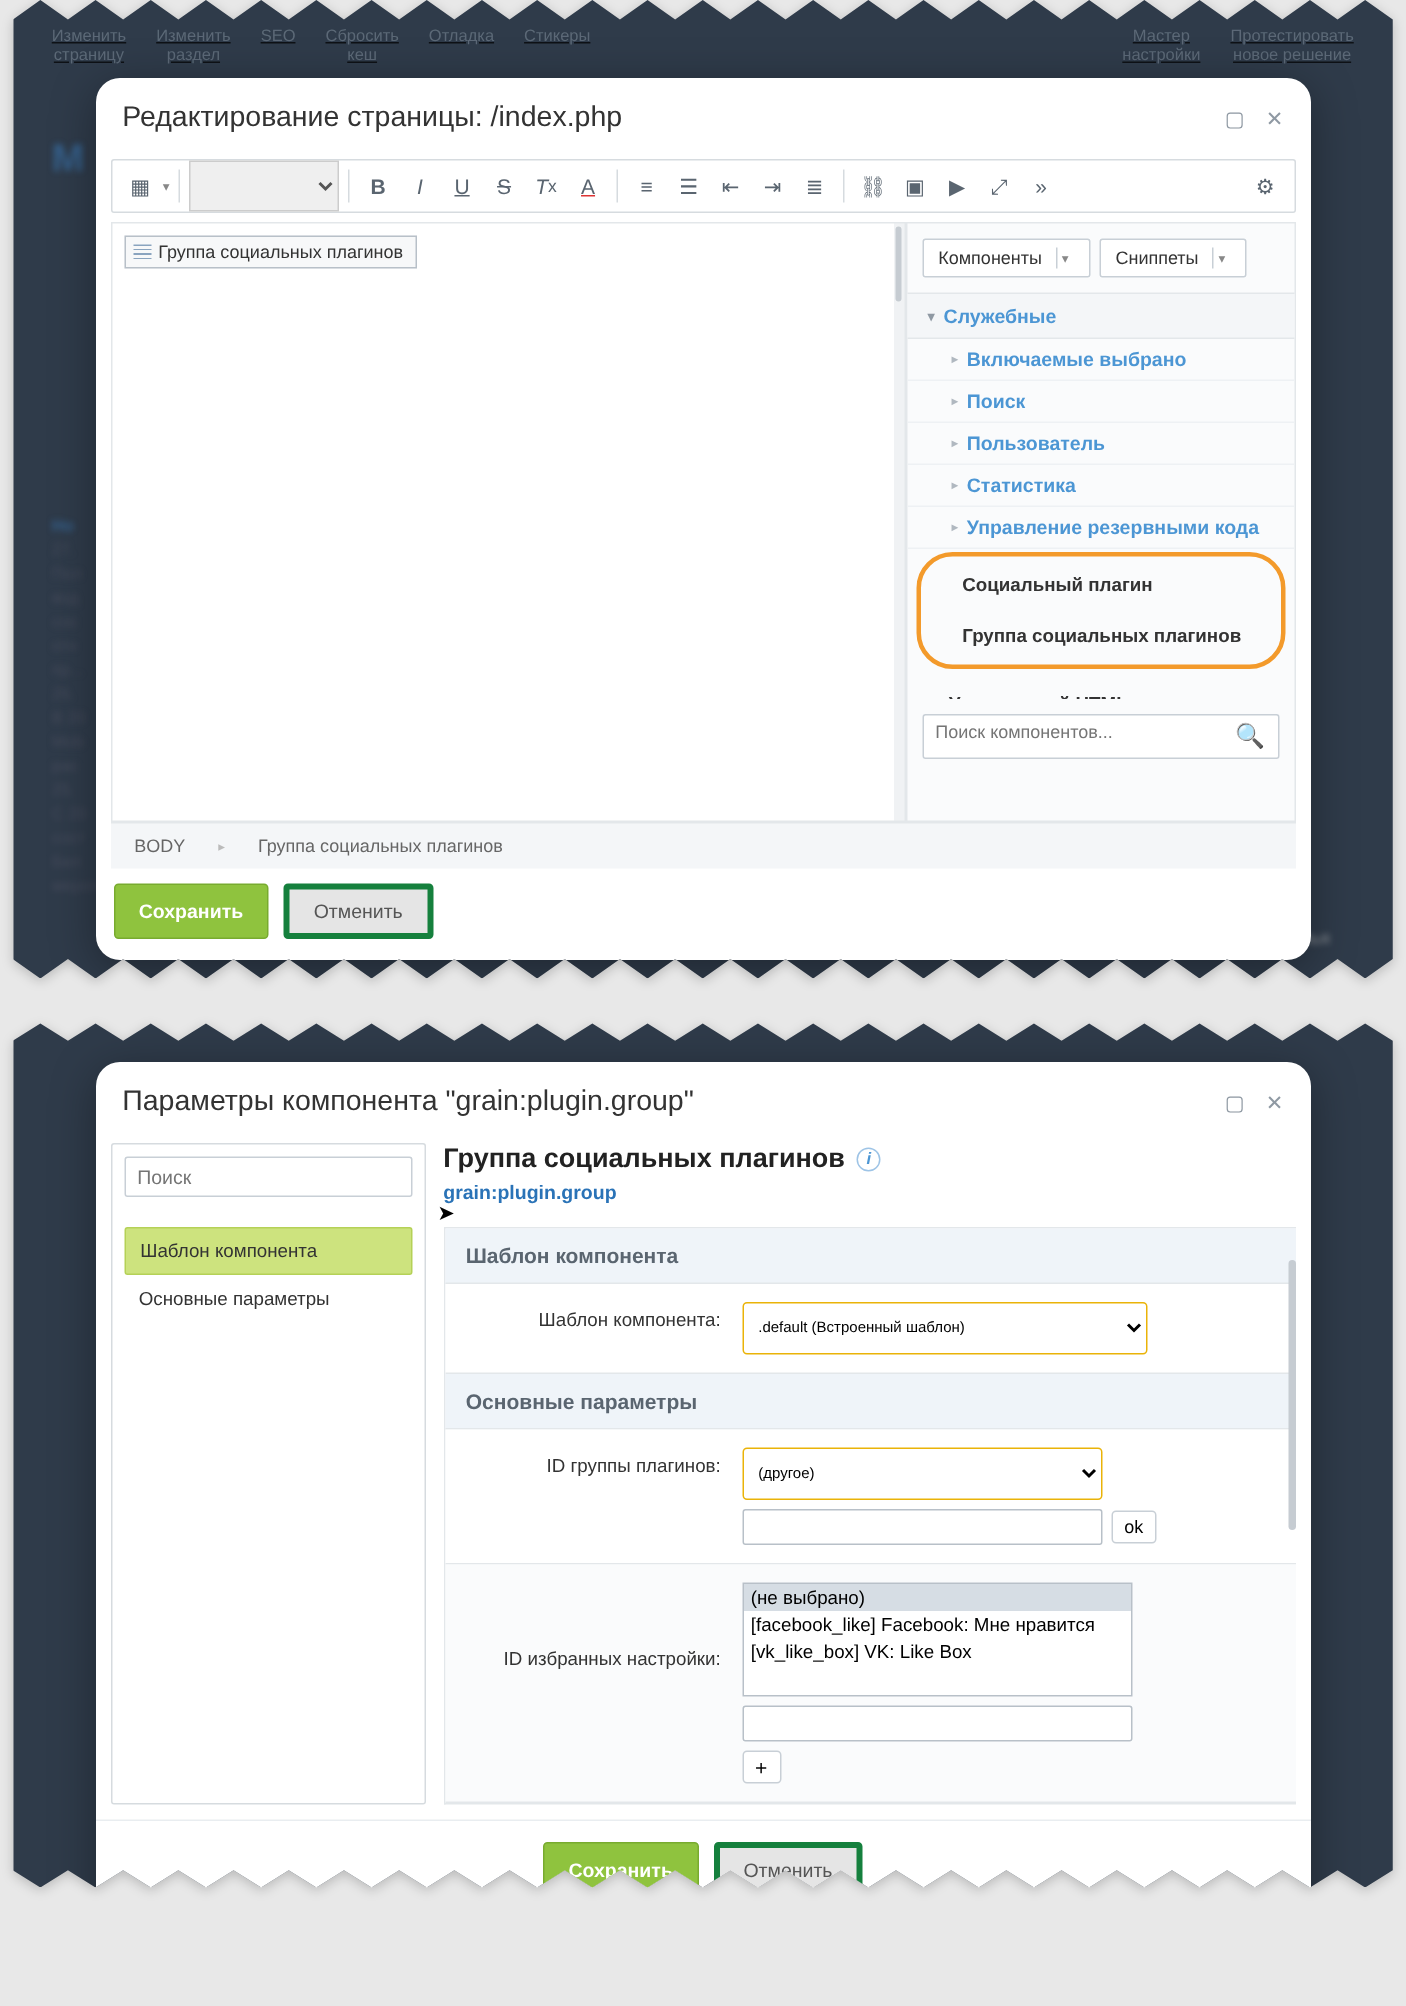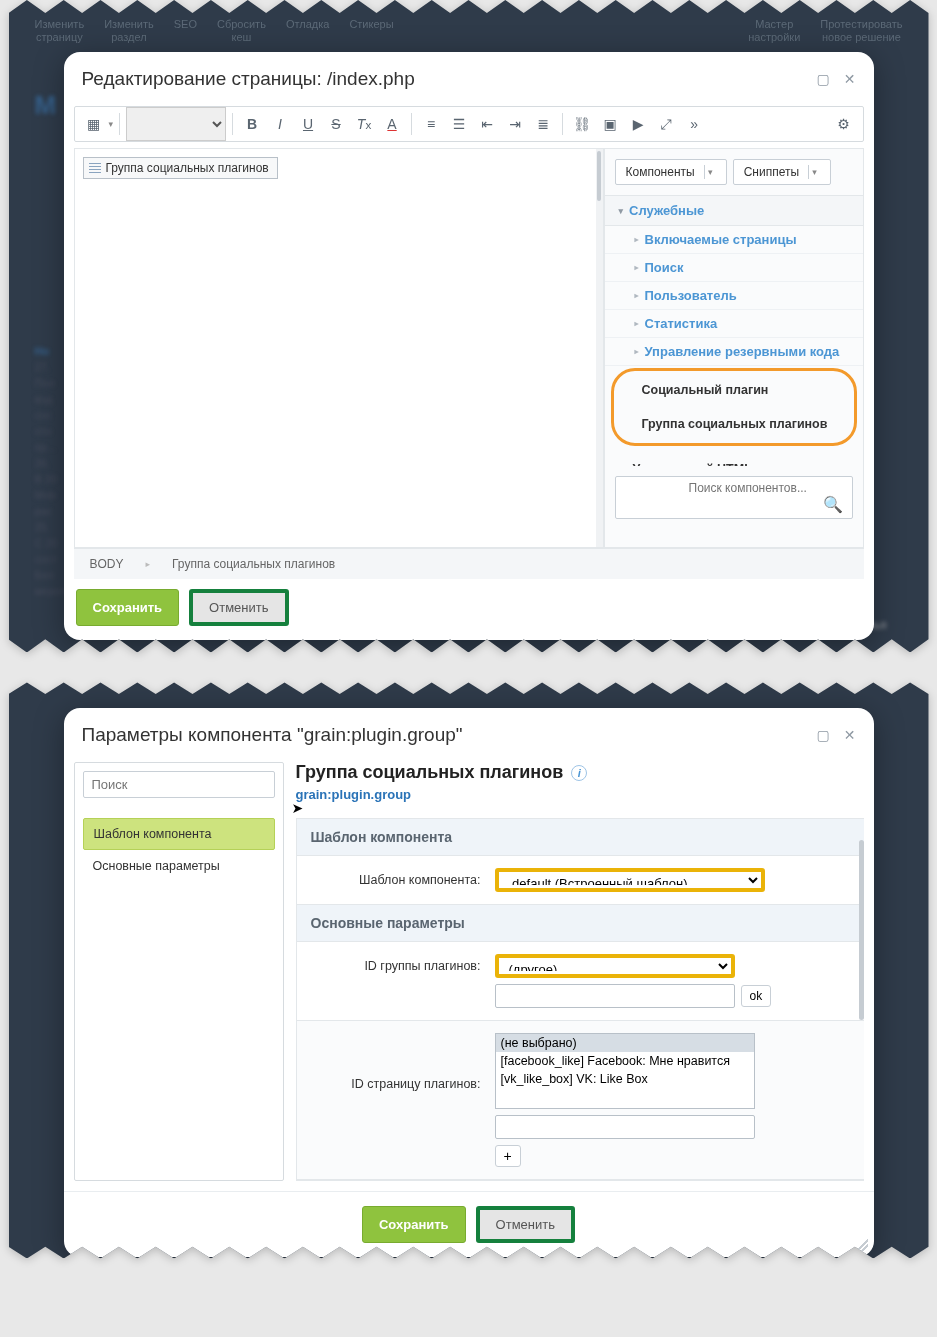--- a/index.html
+++ b/index.html
@@ -1,18 +1,18 @@
 <!DOCTYPE html>
 <html><head>
 <meta charset="utf-8">
 <style>
   * { box-sizing: border-box; margin: 0; padding: 0; font-family: Arial, Helvetica, sans-serif; }
   body { background: #e8e8e8; padding: 0; }
   
-  .section-wrap { position: relative; margin: 0 auto 30px; width: 920px; }
+  .section-wrap { position: relative; margin: 0 auto 30px; width: 920px; text-decoration: underline; }
   .zigzag { filter: drop-shadow(0 2px 4px rgba(0,0,0,0.2)); }
   .zigzag-inner {
     background: #2f3b4a;
     clip-path: polygon(
       0% 2%, 2% 0%, 4% 2%, 6% 0%, 8% 2%, 10% 0%, 12% 2%, 14% 0%, 16% 2%, 18% 0%, 20% 2%, 22% 0%, 24% 2%, 26% 0%, 28% 2%, 30% 0%, 32% 2%, 34% 0%, 36% 2%, 38% 0%, 40% 2%, 42% 0%, 44% 2%, 46% 0%, 48% 2%, 50% 0%, 52% 2%, 54% 0%, 56% 2%, 58% 0%, 60% 2%, 62% 0%, 64% 2%, 66% 0%, 68% 2%, 70% 0%, 72% 2%, 74% 0%, 76% 2%, 78% 0%, 80% 2%, 82% 0%, 84% 2%, 86% 0%, 88% 2%, 90% 0%, 92% 2%, 94% 0%, 96% 2%, 98% 0%, 100% 2%,
       100% 98%, 98% 100%, 96% 98%, 94% 100%, 92% 98%, 90% 100%, 88% 98%, 86% 100%, 84% 98%, 82% 100%, 80% 98%, 78% 100%, 76% 98%, 74% 100%, 72% 98%, 70% 100%, 68% 98%, 66% 100%, 64% 98%, 62% 100%, 60% 98%, 58% 100%, 56% 98%, 54% 100%, 52% 98%, 50% 100%, 48% 98%, 46% 100%, 44% 98%, 42% 100%, 40% 98%, 38% 100%, 36% 98%, 34% 100%, 32% 98%, 30% 100%, 28% 98%, 26% 100%, 24% 98%, 22% 100%, 20% 98%, 18% 100%, 16% 98%, 14% 100%, 12% 98%, 10% 100%, 8% 98%, 6% 100%, 4% 98%, 2% 100%, 0% 98%
     );
     padding: 12px;
     position: relative;
   }
@@ -54,21 +54,21 @@
   .acc-header { background:#f4f6f8; padding:7px 14px; font-size:13px; color:#4c96d4; font-weight:700; border-bottom:1px solid #e3e7ea; display:flex; align-items:center; gap:6px; }
   .acc-header .tri { font-size:9px; color:#8f99a3; }
   .acc-item { padding:6px 14px 6px 30px; font-size:13px; color:#4c96d4; font-weight:700; border-bottom:1px solid #eef1f4; display:flex; align-items:center; gap:6px; cursor:pointer; }
   .acc-item .tri { font-size:8px; color:#b0b8c0; }
   .acc-leaf { padding:10px 14px 10px 28px; font-size:12.5px; font-weight:700; color:#333; cursor:pointer; }
   .acc-leaf.cut { padding-top:14px; padding-bottom:0; overflow:hidden; height:18px; color:#333; }
   
   .orange-ring { border:3px solid #f39a2b; border-radius:24px; margin:2px 6px; padding:2px 0; }
   
   .side-search { padding:10px; }
-  .side-search-box { display:flex; align-items:flex-end; border:1px solid #c8cfd6; background:#fff; border-radius:2px; padding:4px 8px;flex-direction:column; }
+  .side-search-box { display:flex; align-items:flex-start; border:1px solid #c8cfd6; background:#fff; border-radius:2px; padding:4px 8px; }
   .side-search-box input { border:none; outline:none; flex:1; font-size:12px; color:#555; }
   
   .ed-breadcrumb { background:#f4f6f8; border-top:1px solid #e3e7ea; padding:8px 16px; font-size:12px; color:#666; margin:0 10px; display:flex; align-items:center; gap:22px; }
   .ed-breadcrumb .bsep { color:#bbb; font-size:9px; }
   
   .dialog-footer { padding:10px 12px 14px; display:flex; gap:10px; }
   .btn-primary { background:#8fc33e; border:1px solid #78ab2f; color:#fff; padding:7px 16px; font-size:13px; border-radius:3px; cursor:pointer; font-weight:700; }
   .btn-secondary { background:#e5e5e5; border:4px solid #15803d; color:#555; padding:7px 16px; font-size:13px; border-radius:3px; cursor:pointer; }
   
   .bg-filler { height:590px; position:relative; }
@@ -87,21 +87,21 @@
   .params-title { font-size:18px; font-weight:700; color:#222; display:flex; align-items:center; gap:8px; }
   .info-i { width:16px; height:16px; border:1px solid #9ec4e6; border-radius:50%; color:#4c96d4; font-size:11px; display:inline-flex; align-items:center; justify-content:center; font-weight:700; font-style:italic; }
   .params-subtitle { color:#2a73b7; font-size:13px; font-weight:700; margin-top:4px; }
   
   .params-form { margin-top:16px; border:1px solid #e3e7ea; border-right:none; }
   .pf-section-h { background:#eff4f9; padding:10px 14px; font-size:14px; font-weight:700; color:#5a6570; border-bottom:1px solid #e3e7ea; }
   .pf-row { display:flex; padding:12px 14px; border-bottom:1px solid #e3e7ea; align-items:flex-start; gap:14px; background:#fafbfc; }
   .pf-row.white { background:#fff; }
   .pf-label { width:170px; text-align:right; font-size:12.5px; color:#333; padding-top:5px; }
   .pf-field { flex:1; display:flex; flex-direction:column; gap:6px; }
-  .pf-select { border:4px solid #eab308; background:#fff; padding:3px 6px; font-size:13px; border-radius:3px; width:260px; height:24px; }
+  .pf-select { border:1px solid #eab308; background:#fff; padding:3px 6px; font-size:10px; border-radius:3px; width:260px; height:35px; }
   .pf-text { border:1px solid #b8c0c8; padding:3px 6px; font-size:12.5px; border-radius:2px; width:240px; height:24px; }
   .pf-inline { display:flex; gap:6px; align-items:center; }
   .pf-ok { border:1px solid #c8cfd6; background:#fff; padding:3px 8px; font-size:12px; border-radius:3px; cursor:pointer; }
   .pf-list { border:1px solid #b8c0c8; background:#fff; width:260px; height:76px; overflow:auto; }
   .pf-list-opt { padding:2px 5px; font-size:12.5px; }
   .pf-list-opt.sel { background:#d6dde4; }
   .pf-plus { border:1px solid #c8cfd6; background:#fff; width:26px; height:22px; font-size:14px; border-radius:3px; cursor:pointer; }
   
   .params-scroll { width:7px; position:absolute; right:-2px; top:78px; bottom:0; }
   .params-scroll::after { content:''; position:absolute; top:0; left:0; width:5px; height:180px; background:#c6ccd2; border-radius:3px; }
@@ -243,21 +243,21 @@
                   <span class="side-tab-caret">▾</span>
                 </div>
         </div>
         <div class="side-accordion">
           <div class="acc-header">
                   <span class="tri">▾</span>
                   <span>Служебные</span>
                 </div>
           <div class="acc-item">
                   <span class="tri">▸</span>
-                  <span>Включаемые страницы</span>
+                  <span>Включаемые выбрано</span>
                 </div>
           <div class="acc-item">
                   <span class="tri">▸</span>
                   <span>Поиск</span>
                 </div>
           <div class="acc-item">
                   <span class="tri">▸</span>
                   <span>Пользователь</span>
                 </div>
           <div class="acc-item">
@@ -343,21 +343,21 @@
             <div class="pf-field">
               <select class="pf-select" style="width:240px"><option>(другое)</option></select>
               <div class="pf-inline">
                 <input class="pf-text" style="">
                 <button class="pf-ok">ok</button>
               </div>
               <span class="cursor-arrow" style="left:-4px;top:38px">➤</span>
             </div>
           </div>
           <div class="pf-row">
-            <div class="pf-label" style="padding-top:44px">ID страницу плагинов:</div>
+            <div class="pf-label" style="padding-top:44px">ID избранных настройки:</div>
             <div class="pf-field">
               <div class="pf-list">
                 <div class="pf-list-opt sel">(не выбрано)</div>
                 <div class="pf-list-opt">[facebook_like] Facebook: Мне нравится</div>
                 <div class="pf-list-opt">[vk_like_box] VK: Like Box</div>
               </div>
               <input class="pf-text" style="width: 260px;">
               <div><button class="pf-plus">+</button></div>
             </div>
           </div>

